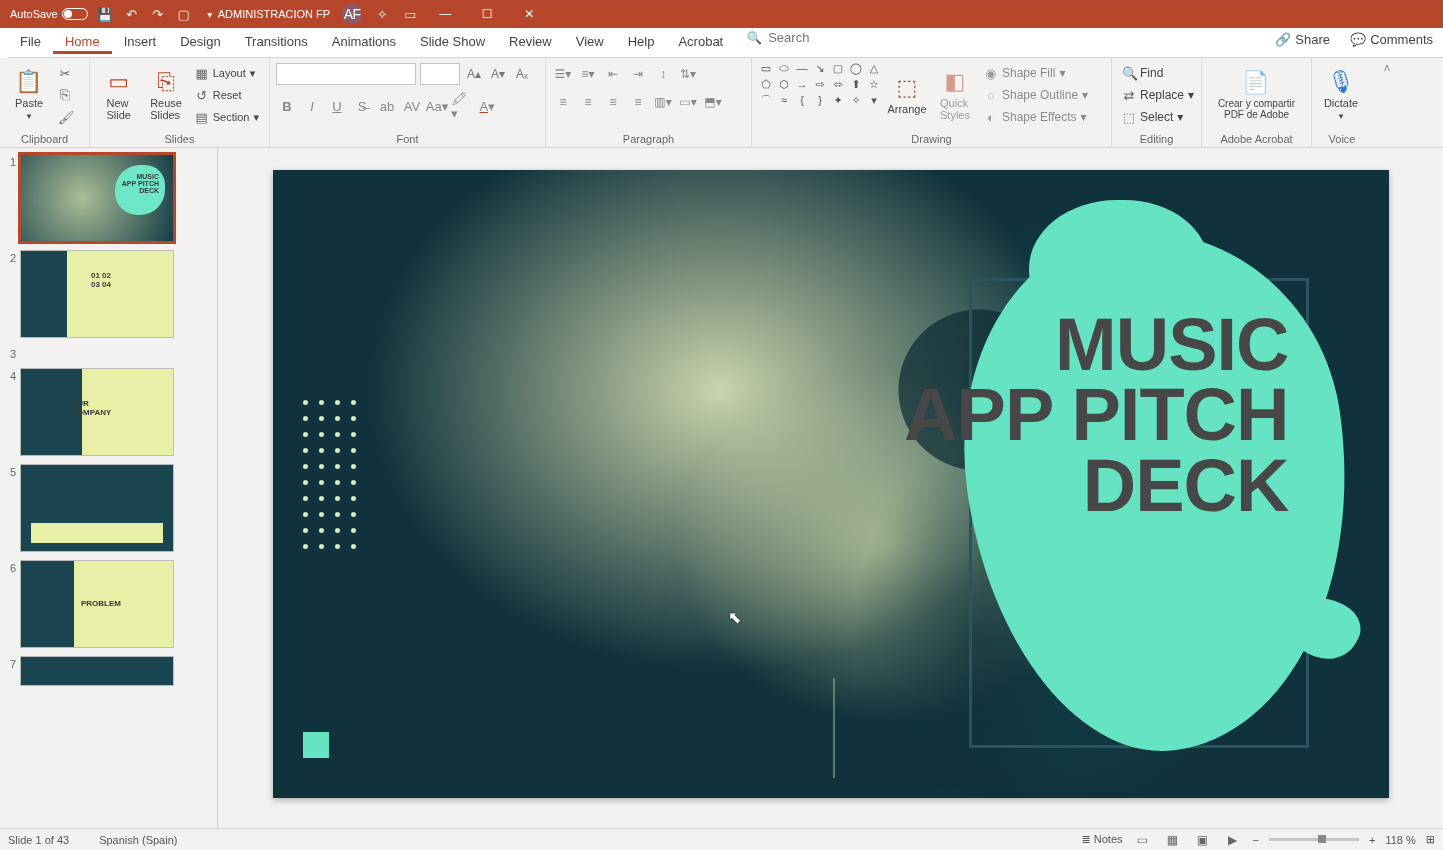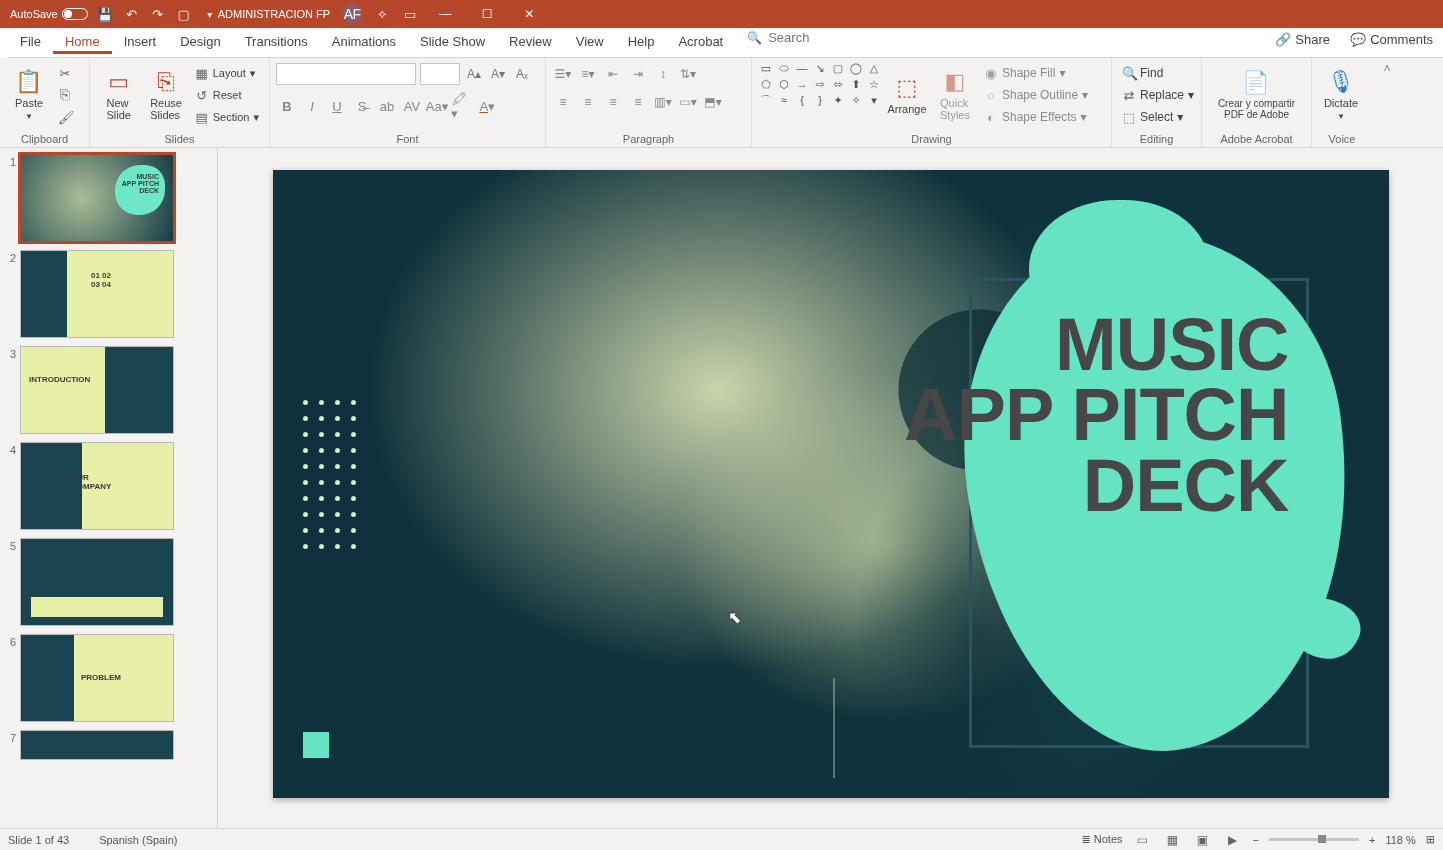--- a/index.html
+++ b/index.html
@@ -336,23 +336,20 @@
           </div>
         </div>
       <div class="thumb-row">
           <div class="thumb-num">2</div>
         <div class="thumb light">
             <div class="ylabel" style="left:70px;top:20px">01 02<br>03 04</div>
           </div>
         </div>
       <div class="thumb-row">
           <div class="thumb-num">3</div>
-        <div class="thumb" style="background:linear-gradient(90deg,#e8f0a8 55%,#1a4550 55%)">
-            <div class="ylabel" style="left:8px;top:28px">INTRODUCTION</div>
-          </div>
         </div>
       <div class="thumb-row">
           <div class="thumb-num">4</div>
         <div class="thumb" style="background:linear-gradient(90deg,#1a4550 40%,#e8f0a8 40%)">
             <div class="ylabel" style="left:50px;top:30px">OUR<br>COMPANY</div>
           </div>
         </div>
       <div class="thumb-row">
           <div class="thumb-num">5</div>
         <div class="thumb">

